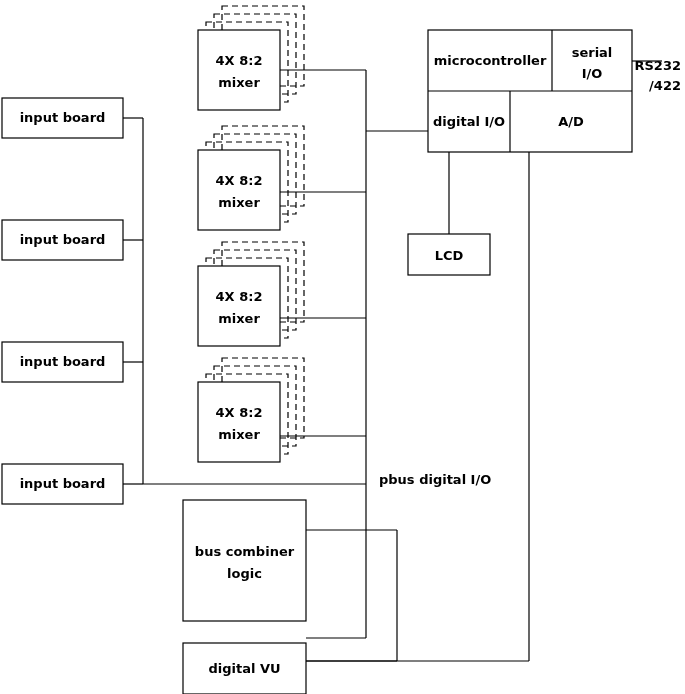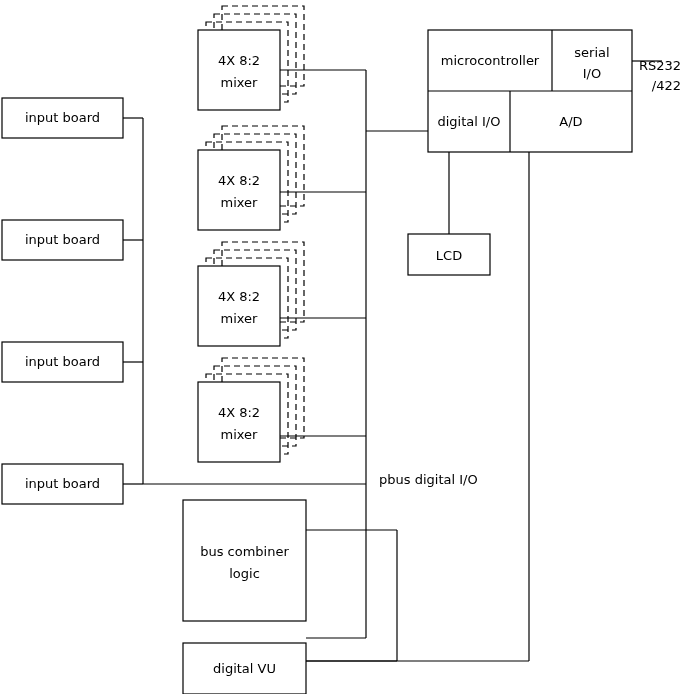--- a/index.html
+++ b/index.html
@@ -7,20 +7,21 @@
     padding: 0;
     background: #ffffff;
   }
   #diagram-root {
     position: relative;
     width: 685px;
     height: 694px;
     background: #ffffff;
     font-family: "DejaVu Sans", "Liberation Sans", sans-serif;
     overflow: hidden;
+    font-weight: bold;
   }
   svg.diagram-svg {
     position: absolute;
     left: 0;
     top: 0;
     width: 685px;
     height: 694px;
   }
   .box-solid {
     fill: #ffffff;

